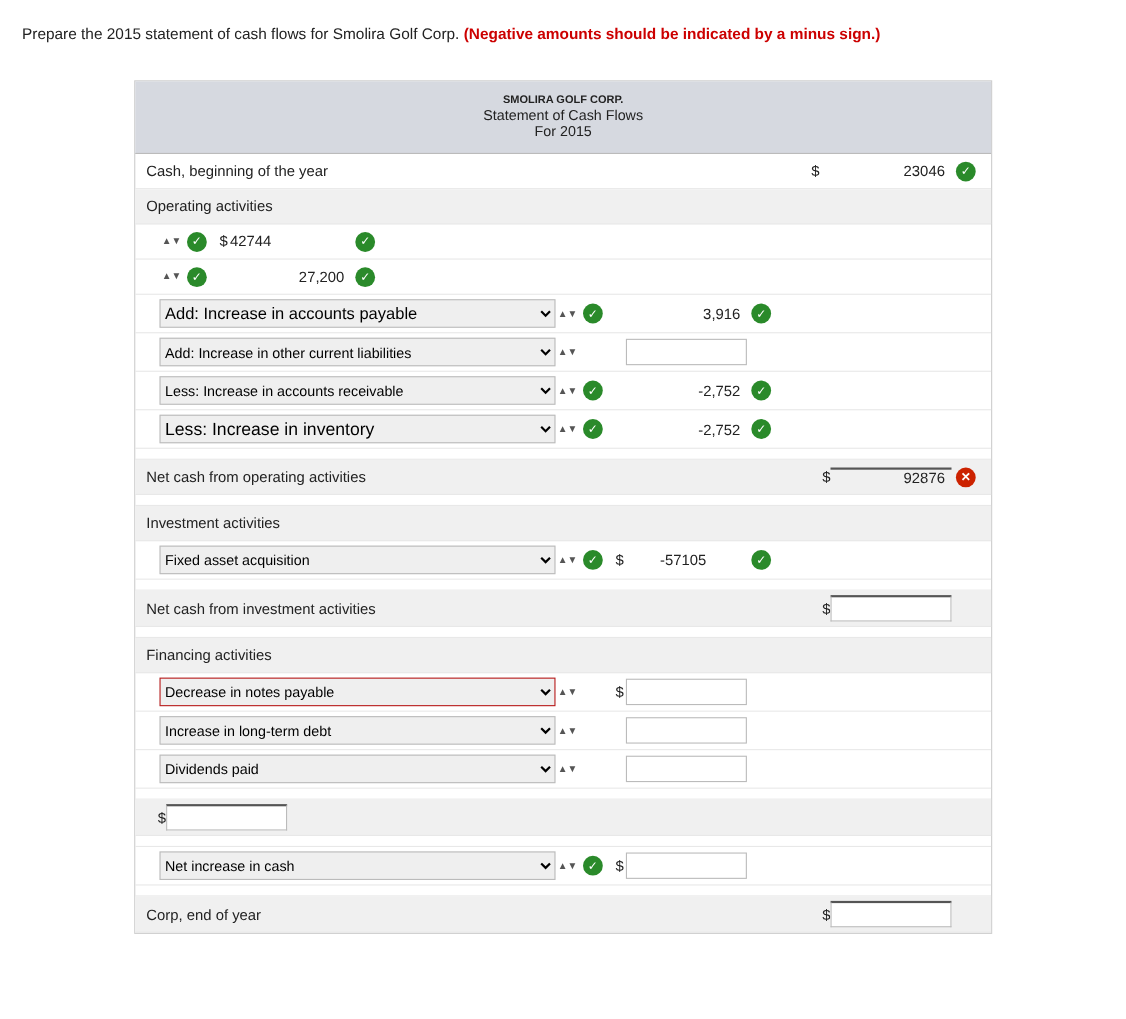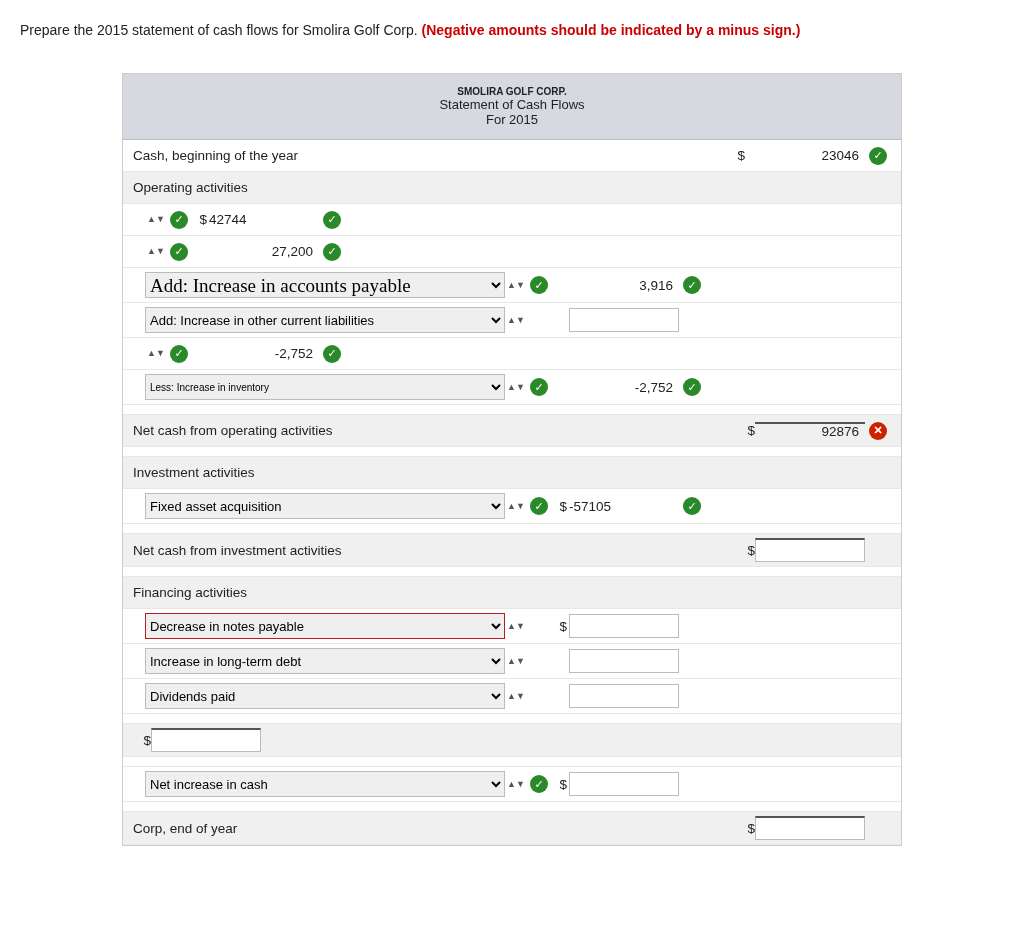--- a/index.html
+++ b/index.html
@@ -159,21 +159,21 @@
       </div>
       <div style="flex:0 0 18px;"></div>
       <div style="flex:0 0 110px; text-align:right; padding-right:6px; font-size:13.5px;">27,200</div>
       <div class="col-status">
         <div class="icon-check">✓</div>
       </div>
     </div>
 
     <div class="row">
       <div style="flex:0 0 12px;"></div>
-      <select style="flex:0 0 360px; border:1px solid #bbb; font-size:19px; height:26px;font-family:Liberation Serif, serif;">
+      <select style="flex:0 0 360px; border:1px solid #bbb; font-size:15px; height:26px;">
         <option>Add: Increase in accounts payable</option>
       </select>
       <div class="col-spinner">
         <div class="spinner-btn">▲▼</div>
       </div>
       <div class="col-green">
         <div class="icon-check">✓</div>
       </div>
       <div style="flex:0 0 18px;"></div>
       <div style="flex:0 0 110px; text-align:right; padding-right:6px; font-size:13.5px;">3,916</div>
@@ -191,36 +191,39 @@
         <div class="spinner-btn">▲▼</div>
       </div>
       <div style="flex:0 0 24px;"></div>
       <div style="flex:0 0 18px;"></div>
       <input type="text" style="flex: 0 0 110px; width: 110px; border: 1px solid rgb(187, 187, 187); height: 24px; text-align: right; font-size: 13px;" value="">
       <div class="col-status"></div>
     </div>
 
     <div class="row">
       <div style="flex:0 0 12px;"></div>
+      <select style="flex:0 0 360px; border:1px solid #bbb; font-size:13px; height:26px;">
+        <option>Less: Increase in accounts receivable</option>
+      </select>
       <div class="col-spinner">
         <div class="spinner-btn">▲▼</div>
       </div>
       <div class="col-green">
         <div class="icon-check">✓</div>
       </div>
       <div style="flex:0 0 18px;"></div>
       <div style="flex:0 0 110px; text-align:right; padding-right:6px; font-size:13.5px;">-2,752</div>
       <div class="col-status">
         <div class="icon-check">✓</div>
       </div>
     </div>
 
     <div class="row">
       <div style="flex:0 0 12px;"></div>
-      <select style="flex:0 0 360px; border:1px solid #bbb; font-size:10px; height:26px;">
+      <select style="flex:0 0 360px; border:1px solid #bbb; font-size:16px; height:26px;">
         <option>Less: Increase in inventory</option>
       </select>
       <div class="col-spinner">
         <div class="spinner-btn">▲▼</div>
       </div>
       <div class="col-green">
         <div class="icon-check">✓</div>
       </div>
       <div style="flex:0 0 18px;"></div>
       <div style="flex:0 0 110px; text-align:right; padding-right:6px; font-size:13.5px;">-2,752</div>
@@ -251,21 +254,21 @@
       <select style="flex:0 0 360px; border:1px solid #bbb; font-size:13px; height:26px;">
         <option>Fixed asset acquisition</option>
       </select>
       <div class="col-spinner">
         <div class="spinner-btn">▲▼</div>
       </div>
       <div class="col-green">
         <div class="icon-check">✓</div>
       </div>
       <div style="flex:0 0 18px; text-align:right; font-size:13.5px; padding-right:2px;">$</div>
-      <div style="flex:0 0 110px; text-align:left; padding-right:6px; font-size:13.5px;">-57105</div>
+      <div style="flex:0 0 110px; text-align:center; padding-right:6px; font-size:13.5px;">-57105</div>
       <div class="col-status">
         <div class="icon-check">✓</div>
       </div>
     </div>
 
     <div class="spacer-row"></div>
 
     <div class="row shaded">
       <div style="flex:1; font-size:13.5px;">Net cash from investment activities</div>
       <div style="flex:0 0 18px; text-align:right; font-size:13.5px;">$</div>

